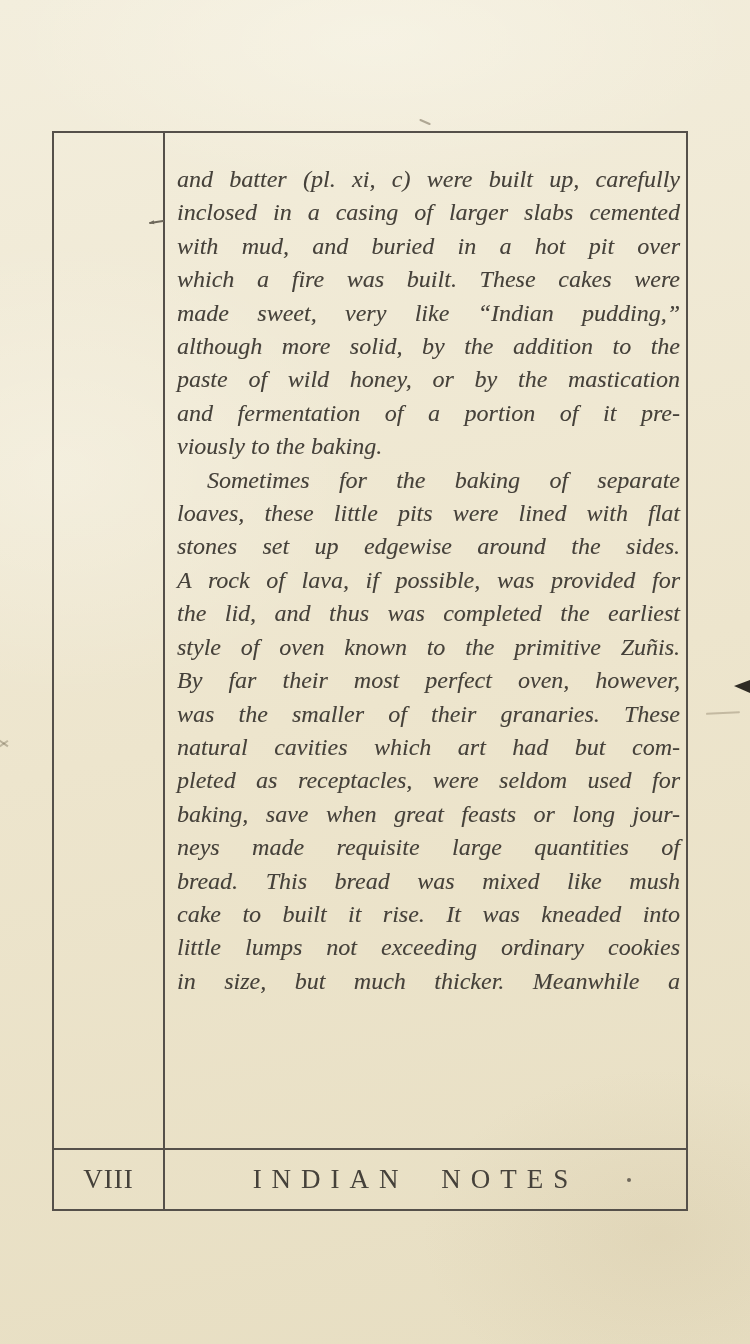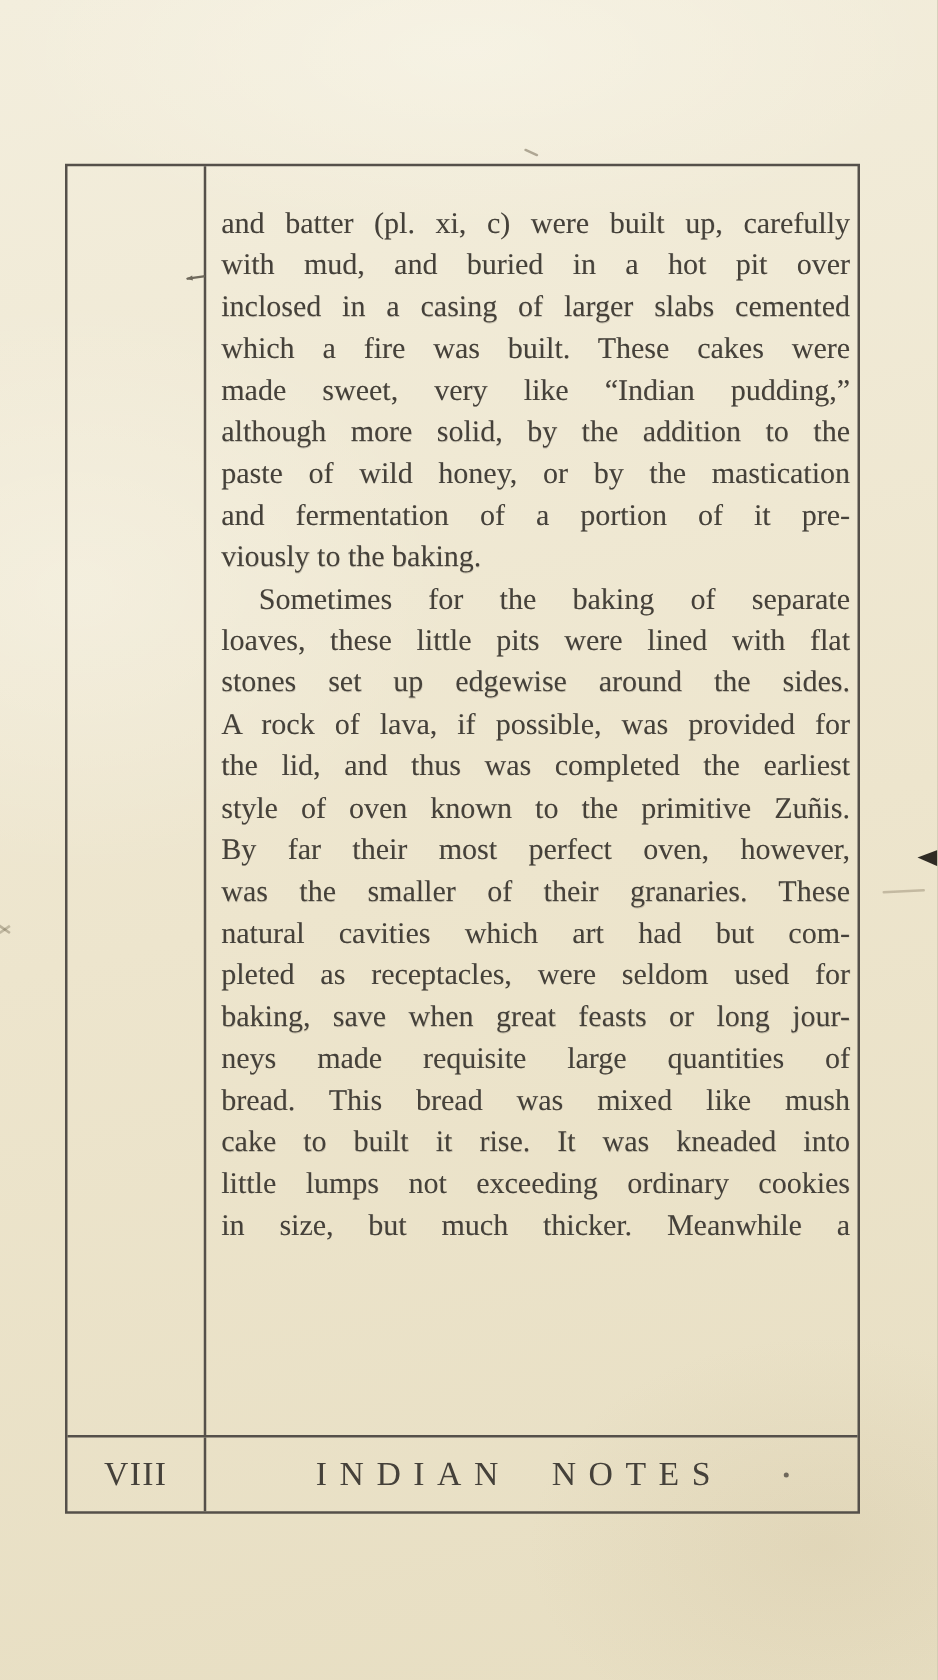--- a/index.html
+++ b/index.html
@@ -59,20 +59,21 @@
     letter-spacing: 10px;
     word-spacing: 16px;
     white-space: nowrap;
     position: relative;
     left: -10px;
     color: var(--ink, #45413a);
   }
   .body-cell {
     display: block;
     padding: 30px 6px 0 12px;
+    font-style: italic;
   }
   .text-line {
     font-size: 24px;
     line-height: 33.4px;
     text-align: justify;
     text-align-last: justify;
     white-space: normal;
     color: var(--ink, #45413a);
     text-shadow: 0.3px 0.3px 0 rgba(70,64,54,0.25);
   }
@@ -122,22 +123,22 @@
 
 <div class="paper">
 
   <div class="frame">
 
 
     <div class="row row-body">
       <div class="cell-left"></div>
       <div class="cell-right body-cell">
           <div class="text-line">and batter (pl. xi, c) were built up, carefully</div>
+          <div class="text-line">inclosed in a casing of larger slabs cemented</div>
           <div class="text-line">with mud, and buried in a hot pit over</div>
-          <div class="text-line">inclosed in a casing of larger slabs cemented</div>
           <div class="text-line">which a fire was built. These cakes were</div>
           <div class="text-line">made sweet, very like “Indian pudding,”</div>
           <div class="text-line">although more solid, by the addition to the</div>
           <div class="text-line">paste of wild honey, or by the mastication</div>
           <div class="text-line">and fermentation of a portion of it pre-</div>
           <div class="text-line no-justify">viously to the baking.</div>
           <div class="text-line indent">Sometimes for the baking of separate</div>
           <div class="text-line">loaves, these little pits were lined with flat</div>
           <div class="text-line">stones set up edgewise around the sides.</div>
           <div class="text-line">A rock of lava, if possible, was provided for</div>

